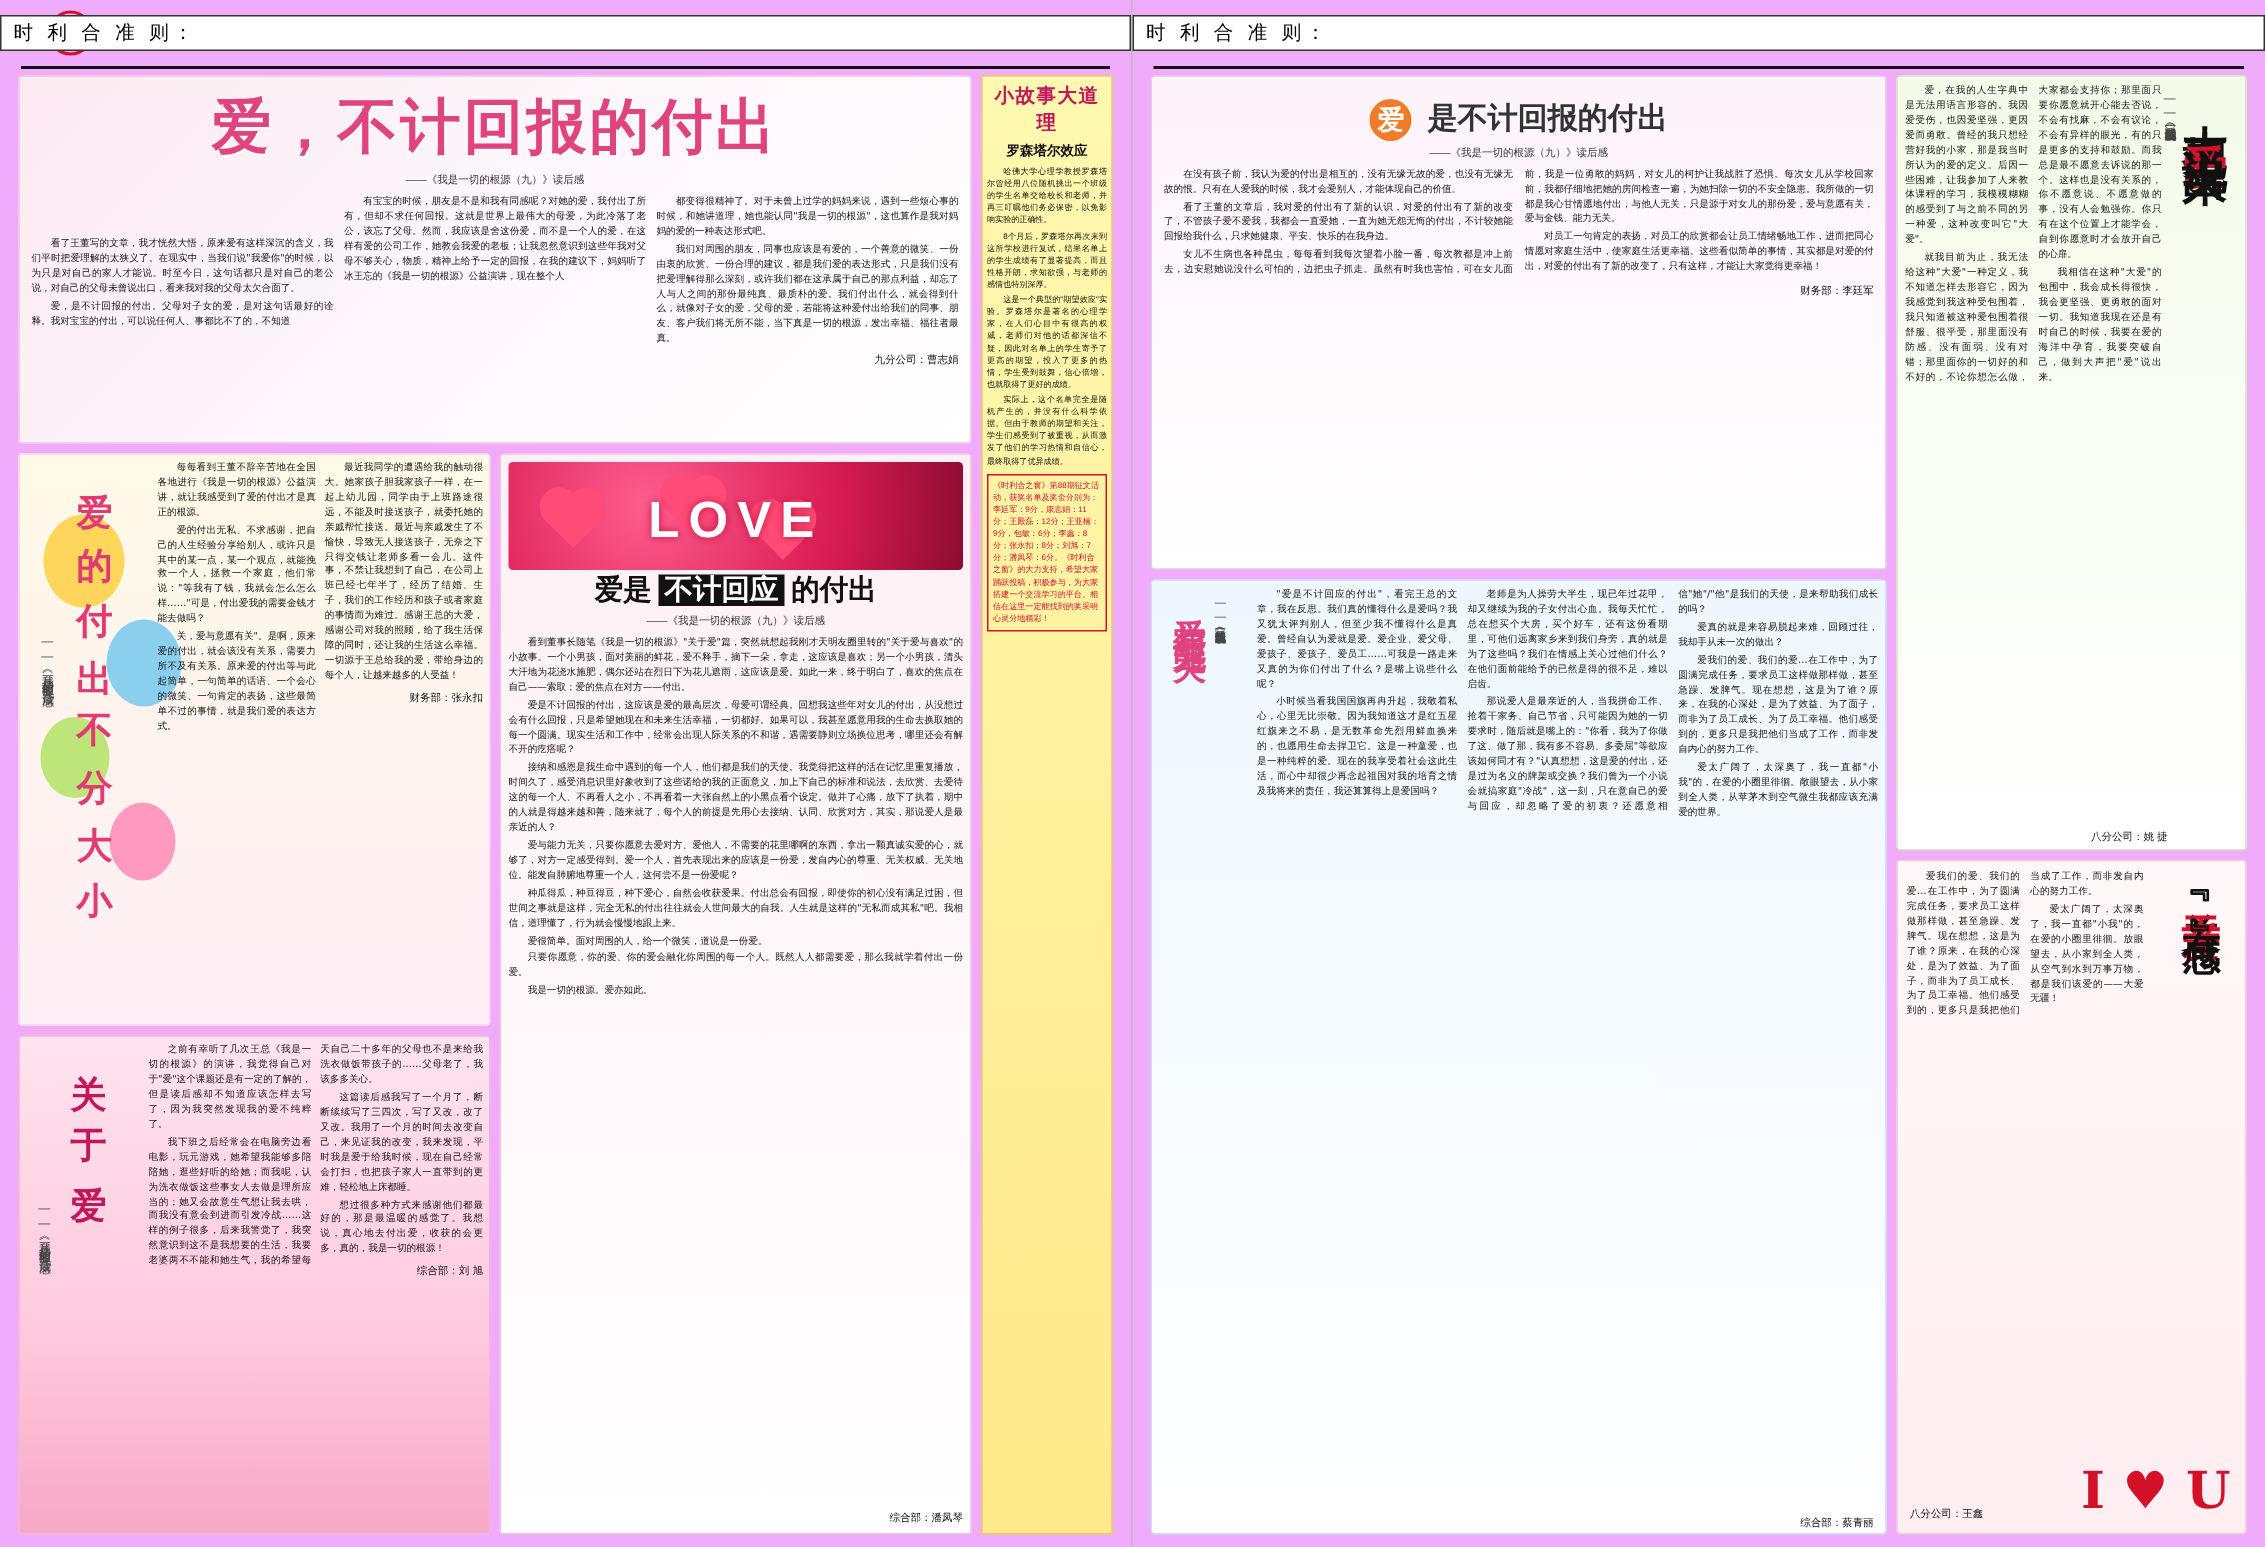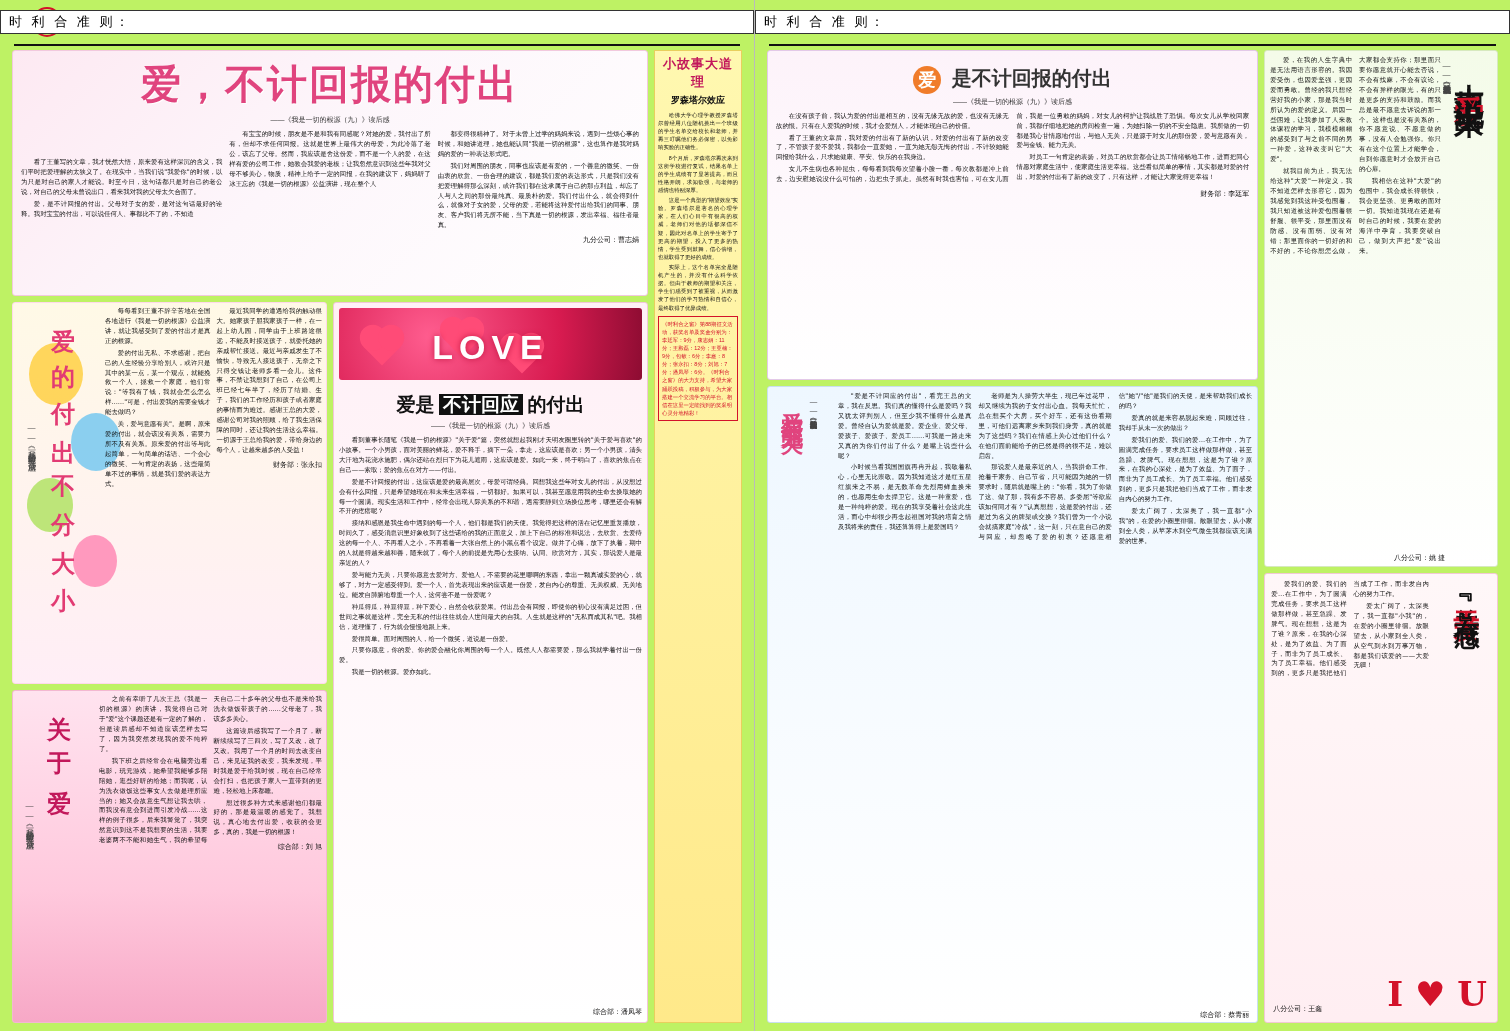--- a/index.html
+++ b/index.html
@@ -1,17 +1,17 @@
 <!DOCTYPE html>
 <html><head>
 <meta charset="utf-8">
 <style>
   html,body{margin:0;padding:0;background:#cfcfcf;}
   body{font-family:"Liberation Sans","DejaVu Sans",sans-serif;}
-  #page{width:1510px;height:1031px;position:relative;background:#bef264;overflow:hidden;}
+  #page{width:1510px;height:1031px;position:relative;background:#f0abfc;overflow:hidden;}
   .spread{position:absolute;inset:0;display:flex;}
   .page{position:relative;height:100%;box-sizing:border-box;}
   .page.left{width:755px;border-right:1px solid #bbb;}
   .page.right{width:755px;}
 
   
   .masthead{height:34px;display:flex;align-items:center;padding:10px 14px 0 14px;box-sizing:border-box;}
   .pg-num{display:flex;align-items:baseline;font-size:15px;color:#111;white-space:nowrap;}
   .pg-num .big{font-size:27px;font-weight:bold;color:#d3122a;margin:0 3px;line-height:1;}
   .pg-num .circle{display:inline-block;width:26px;height:26px;border:2px solid #d3122a;border-radius:50%;color:#d3122a;font-size:19px;font-weight:bold;text-align:center;line-height:25px;margin:0 3px;}
@@ -168,21 +168,21 @@
           </div>
 
           <div style="flex:1;display:flex;flex-direction:column;">
             <div style="background:linear-gradient(180deg,#fff0f6,#ffffff);border:1px solid #f2c6d9;border-radius:3px;padding:5px;flex:1;display:flex;flex-direction:column;overflow:hidden;">
               <div class="loveimg">
                 <div class="heart" style="left:30px;top:26px;"></div>
                 <div class="heart" style="left:110px;top:18px;"></div>
                 <div class="heart" style="left:170px;top:34px;"></div>
                 <div class="lovetxt">LOVE</div>
               </div>
-              <div style="margin-top:12px;text-align:center;">
+              <div style="margin-top:0;text-align:center;">
                 <span style="font-size:19px;font-weight:bold;color:#111;">爱是</span>
                 <span style="font-size:19px;font-weight:bold;color:#fff;background:#111;padding:0 4px;">不计回应</span>
                 <span style="font-size:19px;font-weight:bold;color:#111;">的付出</span>
               </div>
               <div class="sub">——《我是一切的根源（九）》读后感</div>
               <div class="body-text" style="flex:1;overflow:hidden;">
                 <p>看到董事长随笔《我是一切的根源》"关于爱"篇，突然就想起我刚才天明友圈里转的"关于爱与喜欢"的小故事。一个小男孩，面对美丽的鲜花，爱不释手，摘下一朵，拿走，这应该是喜欢；另一个小男孩，清头大汗地为花浇水施肥，偶尔还站在烈日下为花儿遮雨，这应该是爱。如此一来，终于明白了，喜欢的焦点在自己——索取；爱的焦点在对方——付出。</p>
                 <p>爱是不计回报的付出，这应该是爱的最高层次，母爱可谓经典。回想我这些年对女儿的付出，从没想过会有什么回报，只是希望她现在和未来生活幸福，一切都好。如果可以，我甚至愿意用我的生命去换取她的每一个圆满。现实生活和工作中，经常会出现人际关系的不和谐，遇需要静则立场换位思考，哪里还会有解不开的疙瘩呢？</p>
                 <p>接纳和感恩是我生命中遇到的每一个人，他们都是我们的天使。我觉得把这样的活在记忆里重复播放，时间久了，感受消息识里好象收到了这些诺给的我的正面意义，加上下自己的标准和说法，去欣赏、去爱待这的每一个人、不再看人之小，不再看着一大张自然上的小黑点看个设定。做并了心痛，放下了执着，期中的人就是得越来越和善，随来就了，每个人的前提是先用心去接纳、认同、欣赏对方，其实，那说爱人是最亲近的人？</p>
                 <p>爱与能力无关，只要你愿意去爱对方、爱他人，不需要的花里哪啊的东西，拿出一颗真诚实爱的心，就够了，对方一定感受得到。爱一个人，首先表现出来的应该是一份爱，发自内心的尊重、无关权威、无关地位。能发自肺腑地尊重一个人，这何尝不是一份爱呢？</p>

